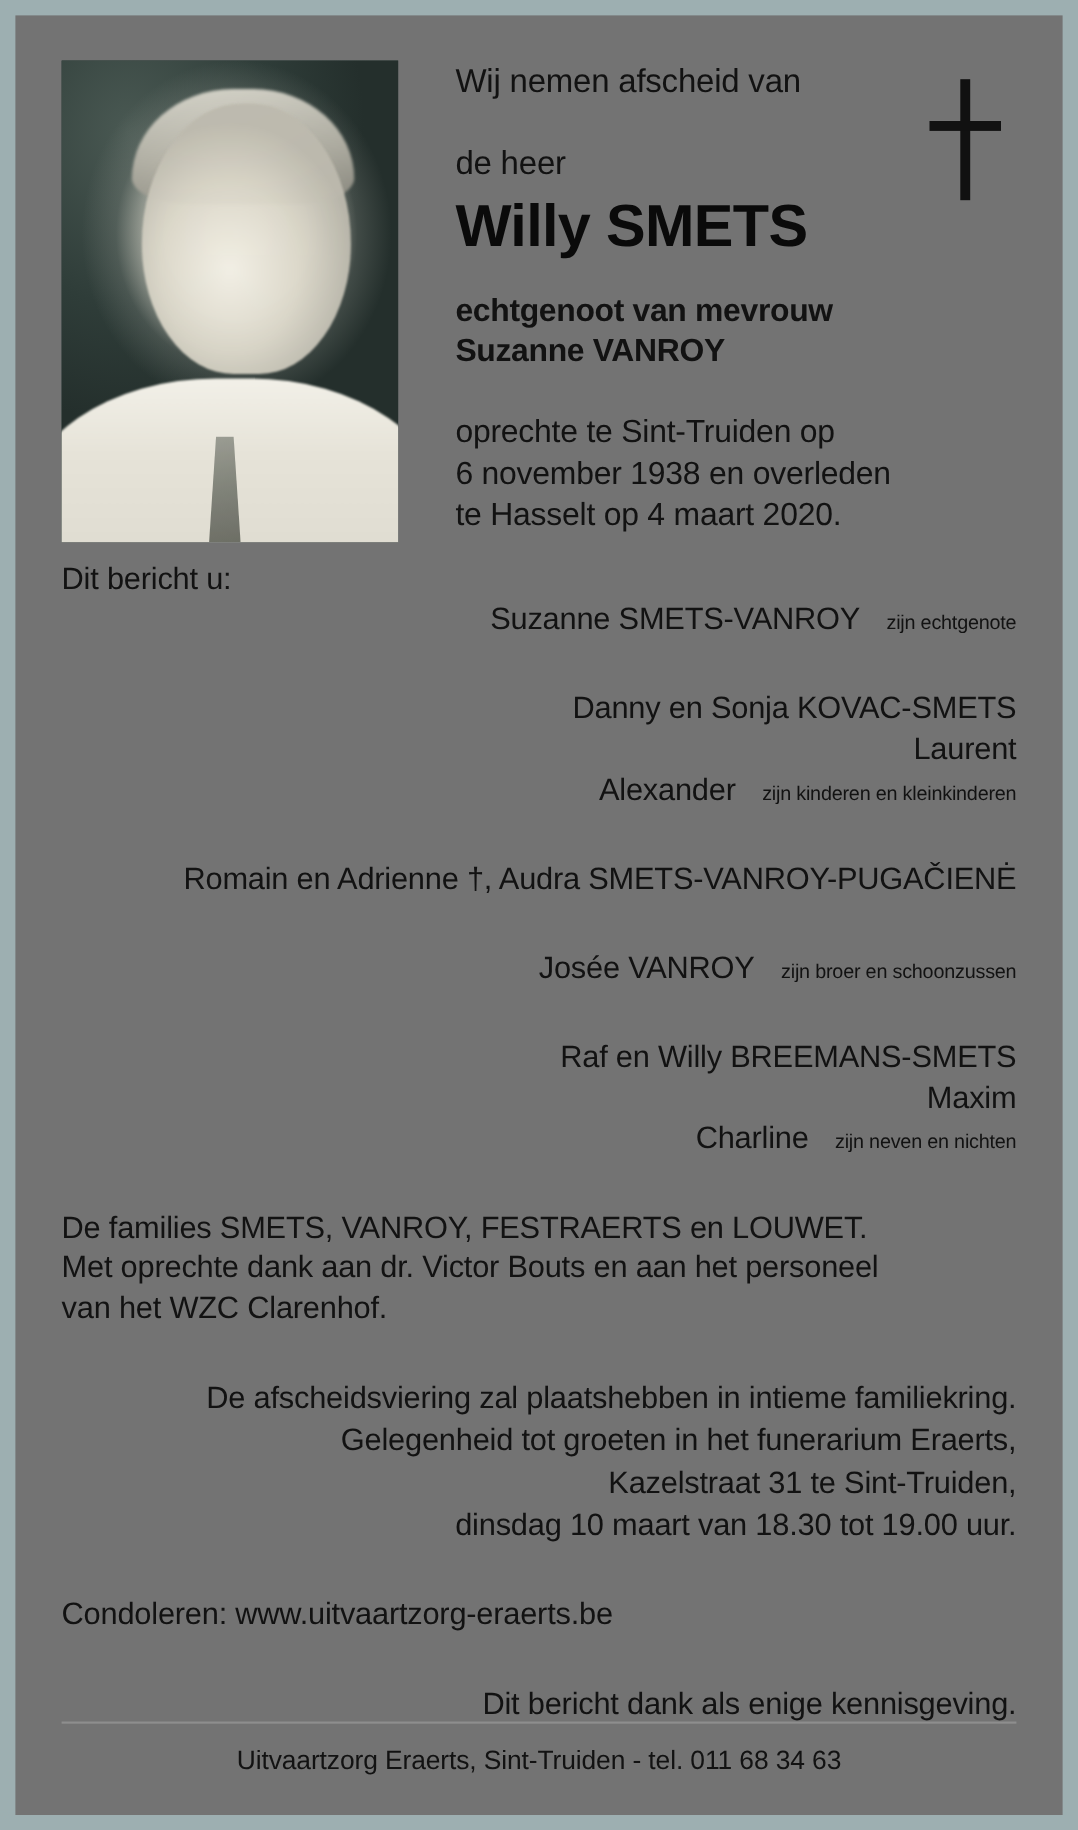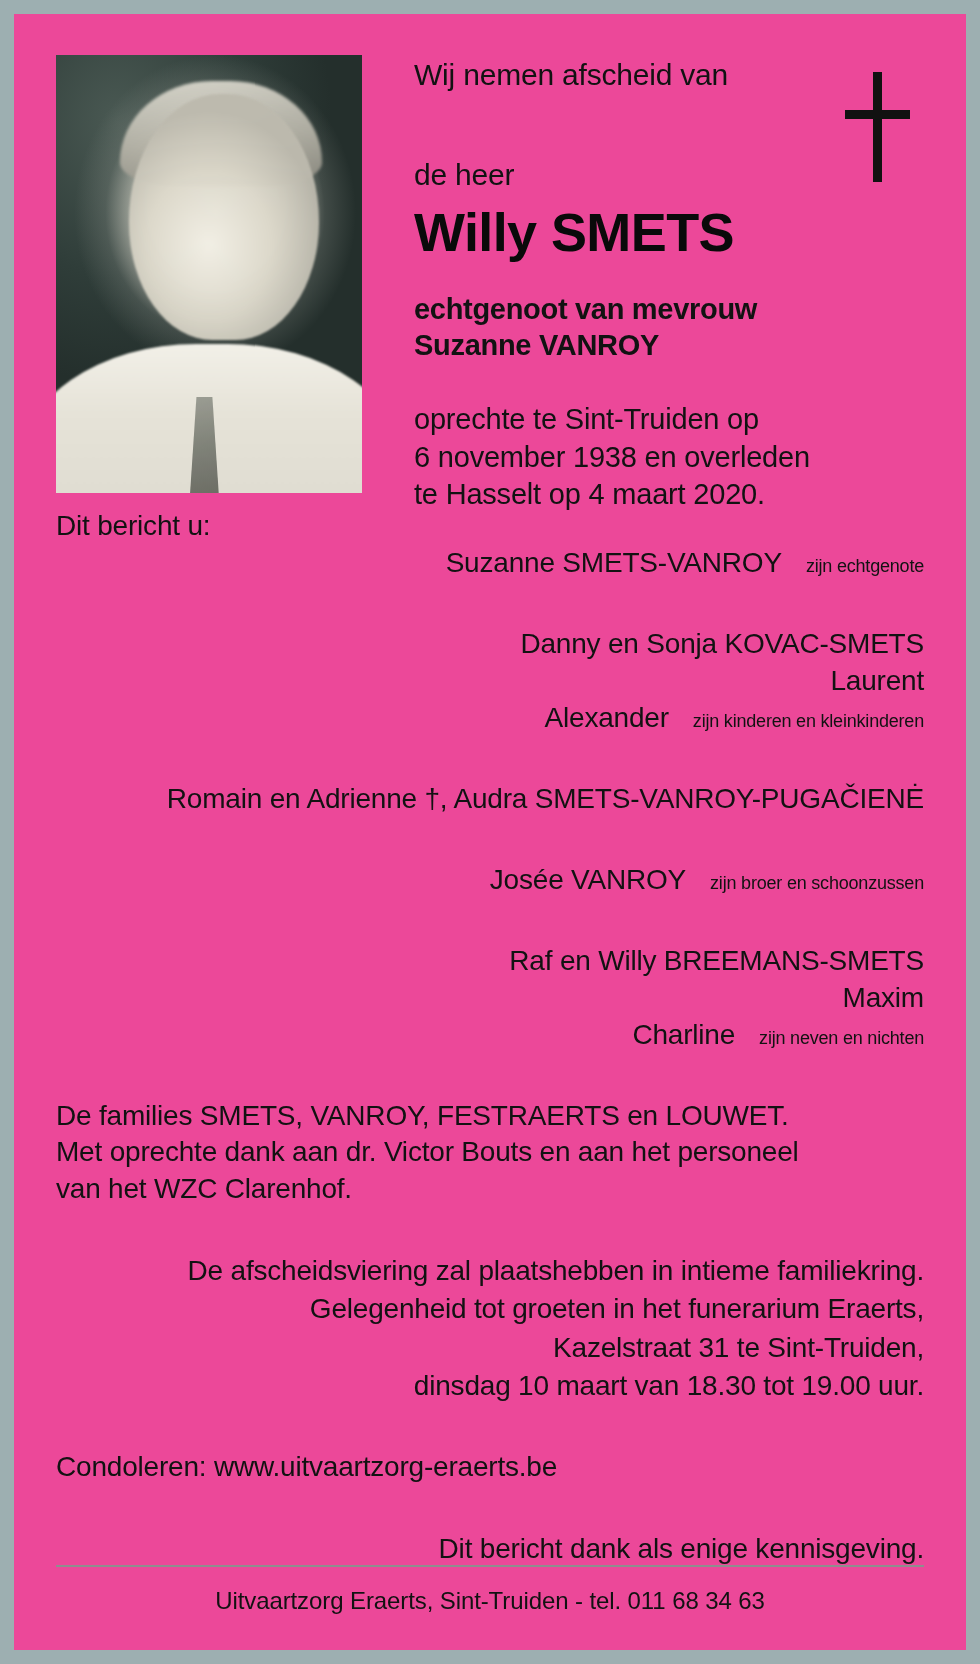--- a/index.html
+++ b/index.html
@@ -12,21 +12,21 @@
     background: #9dafb1;
     font-family: "Liberation Sans", sans-serif;
     overflow: hidden;
   }
   #card {
     position: absolute;
     left: 14px;
     top: 14px;
     width: 952px;
     height: 1636px;
-    background: #ec4899;
+    background: #737373;
     box-sizing: border-box;
   }
 
   
   .top-block {
     position: relative;
     height: 450px;
   }
   .portrait {
     position: absolute;
@@ -98,21 +98,21 @@
     right: 40px;
   }
   .line-farewell {
     font-size: 30px;
     color: #121212;
     letter-spacing: -0.2px;
   }
   .line-deheer {
     font-size: 30px;
     color: #121212;
-    margin-top: 66px;
+    margin-top: 40px;
     letter-spacing: -0.2px;
   }
   .name-main {
     font-size: 54px;
     font-weight: bold;
     color: #0a0a0a;
     margin-top: 12px;
     letter-spacing: -0.6px;
     line-height: 1.04;
   }

